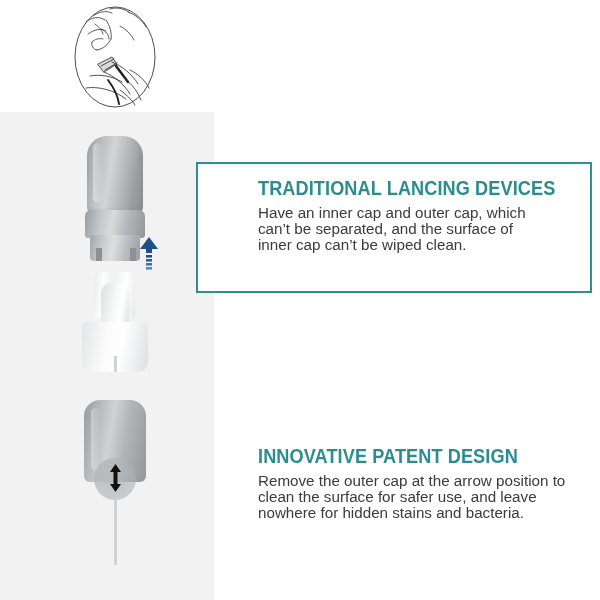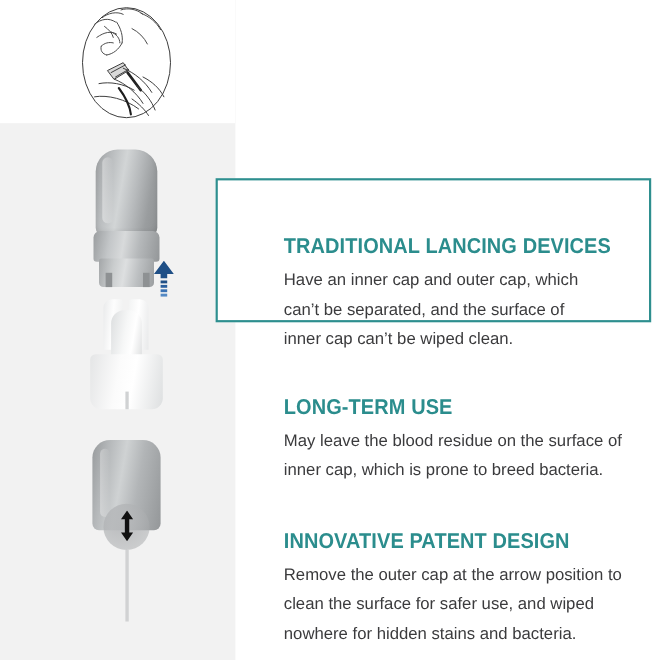--- a/index.html
+++ b/index.html
@@ -186,42 +186,41 @@
     width: 396px;
     height: 131px;
     border: 2px solid #2e8f8f;
     background: #ffffff;
   }
 
   .block {
     position: absolute;
     left: 62px;
     width: 334px;
-    margin-top: 36px;
   }
   .block-1 { top: 177px; }
   .block-2 { top: 323px; }
   .block-3 { top: 445px; }
 
   .heading {
     color: #2b8d8d;
     font-family: "Liberation Sans Narrow", "Liberation Sans", sans-serif;
     font-weight: 700;
     font-size: 19.5px;
     letter-spacing: .1px;
     line-height: 23px;
     transform: scaleX(.93);
     transform-origin: left center;
     white-space: nowrap;
   }
 
   .body-text {
     color: #3b3b3d;
     font-size: 15.2px;
-    line-height: 27px;
+    line-height: 16px;
     margin-top: 5px;
     max-width: 330px;
   }
   .block-1 .body-text { max-width: 292px; }
   .block-2 .body-text,
   .block-3 .body-text { max-width: 330px; }
 </style>
 </head>
 <body>
 
@@ -305,24 +304,20 @@
 
   <div class="content">
 
     <div class="callout-box"></div>
 
     <div class="block block-1">
       <div class="heading">TRADITIONAL LANCING DEVICES</div>
       <div class="body-text">Have an inner cap and outer cap, which can’t be separated, and the surface of inner cap can’t be wiped clean.</div>
     </div>
 
-    <div class="block block-2">
-      <div class="heading">LONG-TERM USE</div>
-      <div class="body-text">May leave the blood residue on the surface of inner cap, which is prone to breed bacteria.</div>
-    </div>
 
     <div class="block block-3">
       <div class="heading">INNOVATIVE PATENT DESIGN</div>
-      <div class="body-text">Remove the outer cap at the arrow position to clean the surface for safer use, and wiped nowhere for hidden stains and bacteria.</div>
+      <div class="body-text">Remove the outer cap at the arrow position to clean the surface for safer use, and leave nowhere for hidden stains and bacteria.</div>
     </div>
 
   </div>
 </div>
 
 </body></html>

